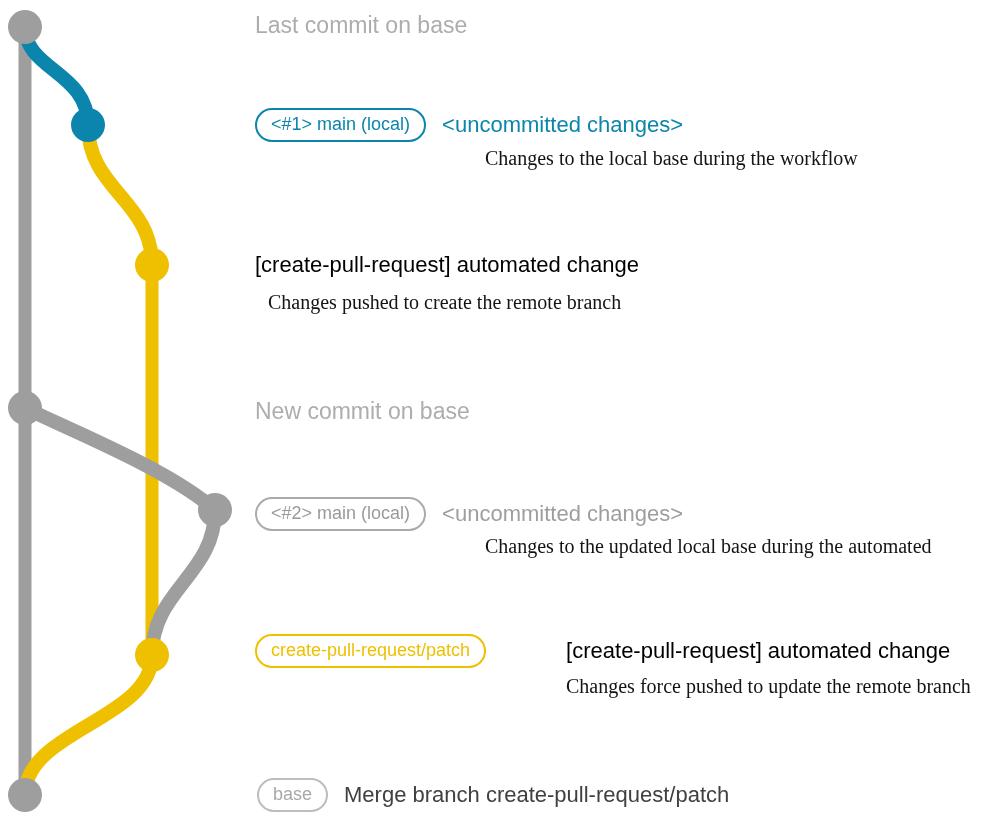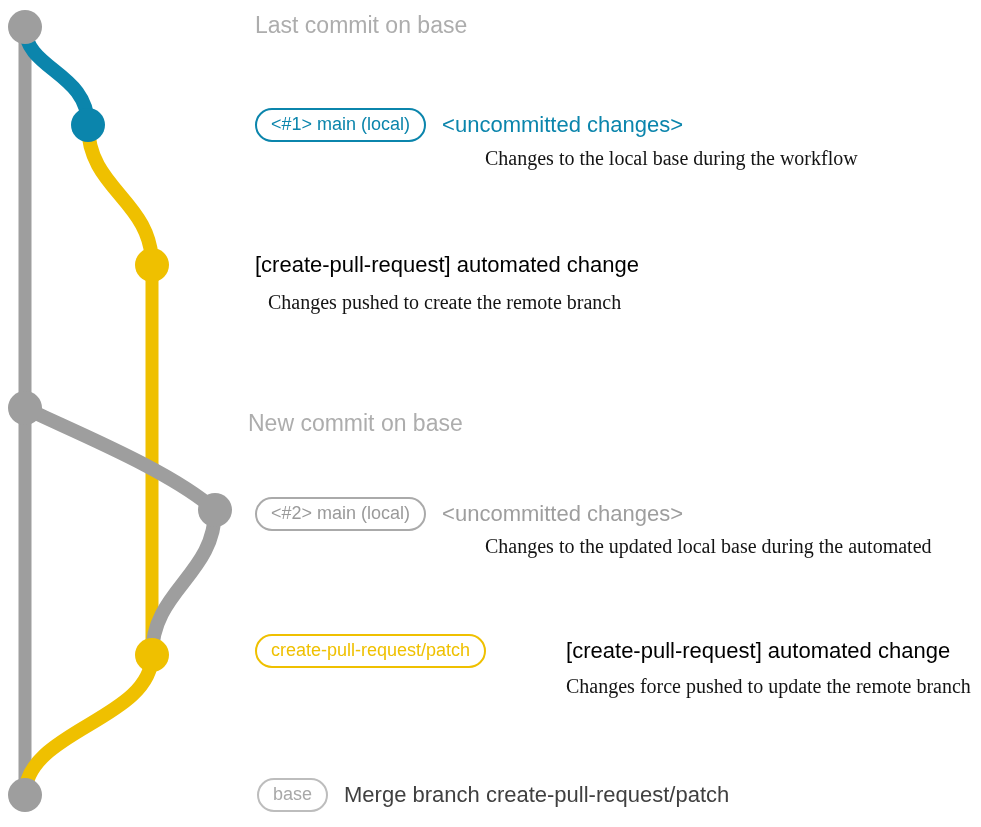--- a/index.html
+++ b/index.html
@@ -104,21 +104,21 @@
   <div class="row" style="left:255px; top:108px;">
     <span class="badge blue">&lt;#1&gt; main (local)</span>
     <span class="colgap"></span>
     <span class="subject blue" style="padding-top:5px;">&lt;uncommitted changes&gt;</span>
   </div>
   <div class="desc" style="left:485px; top:147px;">Changes to the local base during the workflow</div>
 
   <div class="subject yellow" style="position:absolute; left:255px; top:253px;">[create-pull-request] automated change</div>
   <div class="desc" style="left:268px; top:291px;font-family:Liberation Serif, serif;">Changes pushed to create the remote branch</div>
 
-  <div class="headline" style="left:248px; top:398px;margin-top:12px;">New commit on base</div>
+  <div class="headline" style="left:255px; top:398px;">New commit on base</div>
 
   <div class="row" style="left:255px; top:497px;">
     <span class="badge gray">&lt;#2&gt; main (local)</span>
     <span class="colgap"></span>
     <span class="subject gray" style="padding-top:5px;">&lt;uncommitted changes&gt;</span>
   </div>
   <div class="desc" style="left:485px; top:535px;">Changes to the updated local base during the automated</div>
 
   <div class="row" style="left:255px; top:634px;gap:32px;">
     <span class="badge yellow">create-pull-request/patch</span>

